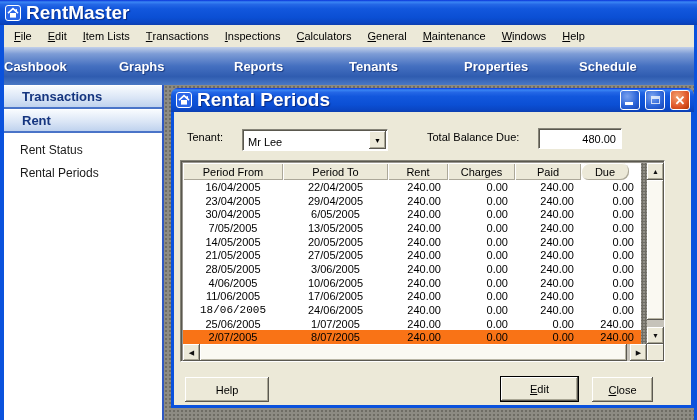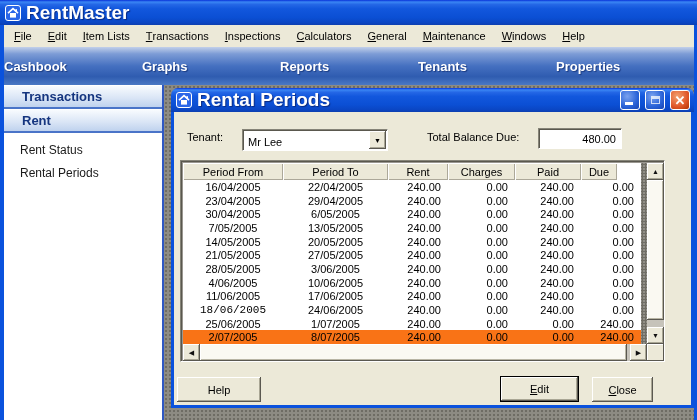--- a/index.html
+++ b/index.html
@@ -135,21 +135,21 @@
     background:#ece9d8; box-shadow:inset -1px -1px 0 #5a5850, inset 1px 1px 0 #fff;
   }
 
   
   .btn {
     position:absolute; background:#ece9d8; font-size:11px; color:#000;
     box-shadow:inset -1px -1px 0 #5a5850, inset 1px 1px 0 #fff, inset -2px -2px 0 #a9a694;
     display:flex; align-items:center; justify-content:center; cursor:default;
   }
   .btn u { text-decoration:underline; }
-  #help-btn  { left:3px;  top:265px; width:84px; height:25px; }
+  #help-btn  { left:11px;  top:265px; width:84px; height:25px; }
   #edit-btn  { left:326px; top:264px; width:79px; height:26px; border:1px solid #000; }
   #close-btn { left:418px; top:265px; width:61px; height:25px; }
 </style>
 </head>
 <body>
 
 <div id="titlebar">
   <svg class="house" viewBox="0 0 16 16">
     <rect x="0.5" y="0.5" width="15" height="15" rx="2.5" fill="#2a66e8" stroke="#fff"></rect>
     <path d="M3 8.2 L8 3.6 L13 8.2" stroke="#fff" stroke-width="1.6" fill="none"></path>
@@ -174,20 +174,21 @@
     <div class="menu-item"><u>W</u>indows</div>
     <div class="menu-item"><u>H</u>elp</div>
   </div>
 
 <div id="toolbar">
     <div class="tb-item">Cashbook</div>
     <div class="tb-item">Graphs</div>
     <div class="tb-item">Reports</div>
     <div class="tb-item">Tenants</div>
     <div class="tb-item">Properties</div>
+    <div class="tb-item">Schedule</div>
   </div>
 
 <div id="sidebar">
   <div class="side-header">Transactions</div>
   <div class="side-header">Rent</div>
   <div class="side-items">
     <div class="side-item">Rent Status</div>
     <div class="side-item">Rental Periods</div>
   </div>
 </div>
@@ -228,21 +229,21 @@
     </div>
 
     <div id="grid">
       <div id="grid-left">
         <div id="grid-header">
             <div class="th" style="width: 100px;">Period From</div>
             <div class="th" style="width: 105px;">Period To</div>
             <div class="th" style="width: 60px;">Rent</div>
             <div class="th" style="width: 67px;">Charges</div>
             <div class="th" style="width: 66px;">Paid</div>
-            <div class="th" style="width: 36px;">Due</div>
+            <div class="th" style="width: 48px; border-radius: 8px;">Due</div>
           </div>
         <div id="grid-rows">
             <div class="tr">
               <div class="td al-c" style="width: 100px;">16/04/2005</div>
               <div class="td al-c" style="width: 105px;">22/04/2005</div>
               <div class="td al-r" style="width: 60px;">240.00</div>
               <div class="td al-r" style="width: 67px;">0.00</div>
               <div class="td al-r" style="width: 66px;">240.00</div>
               <div class="td al-r" style="width: 60px;">0.00</div>
             </div>

